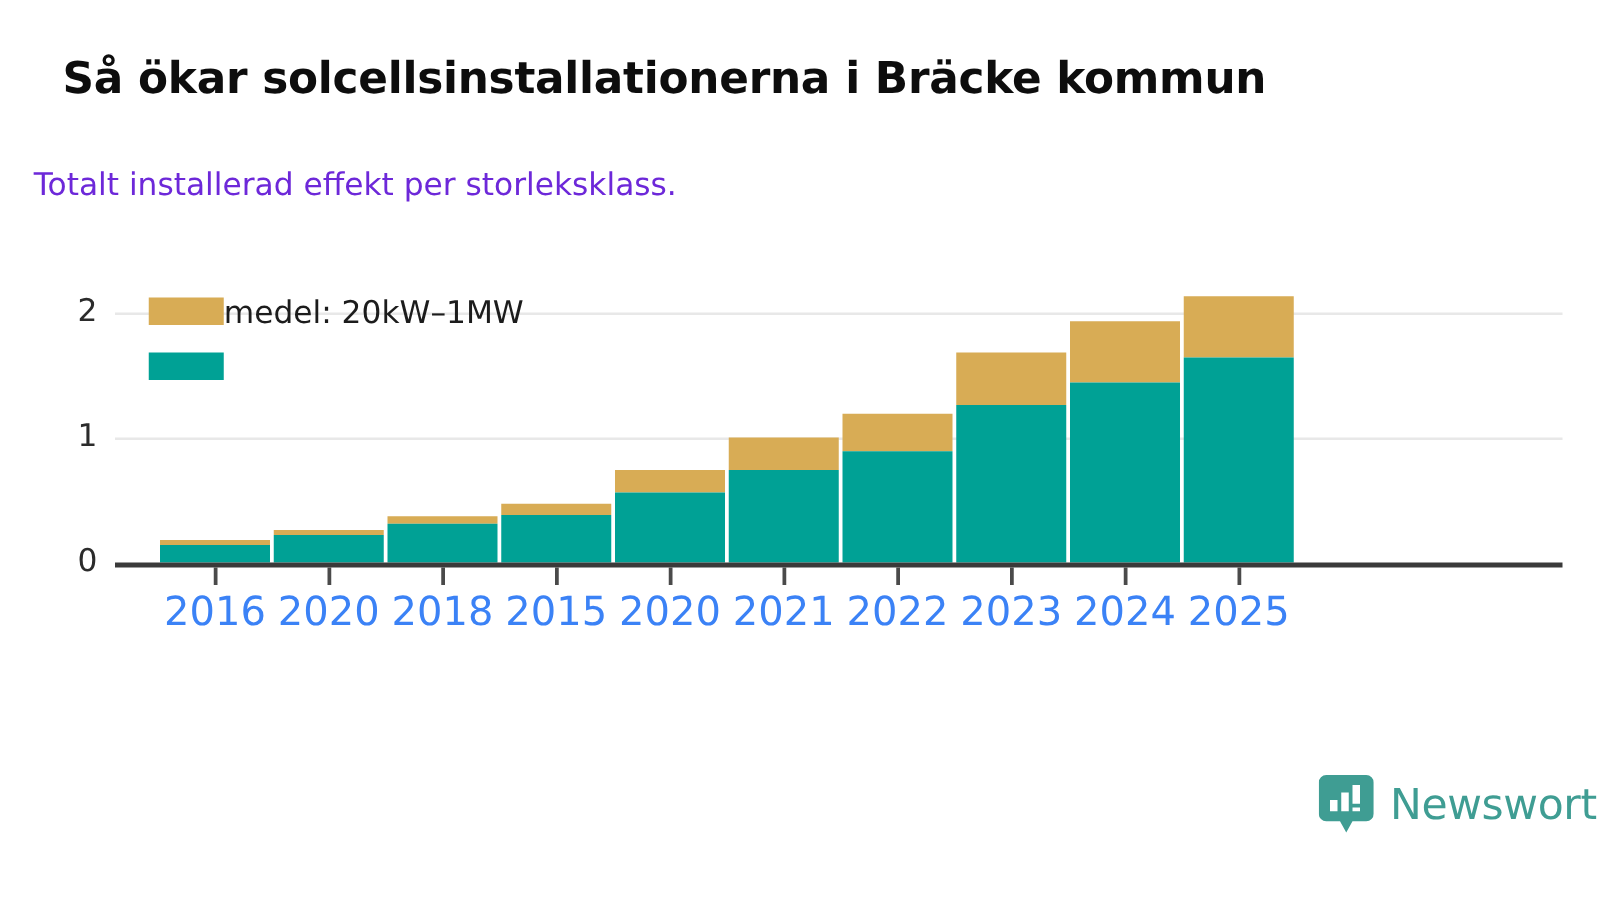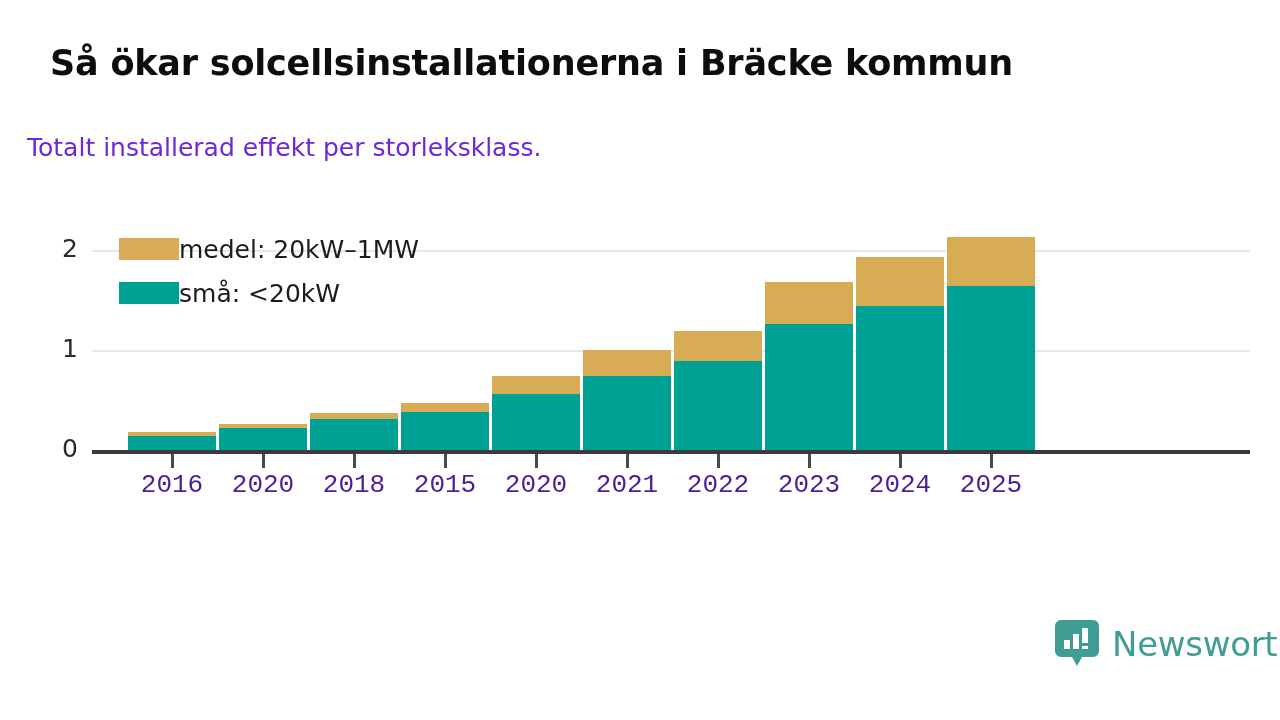--- a/index.html
+++ b/index.html
@@ -92,24 +92,23 @@
     height: 14px;
     background: #4a4a4a;
     top: 454px;
   }
 
   .xtick-label {
     position: absolute;
     top: 470px;
     width: 110px;
     text-align: center;
-    font-size: 26px;
-    color: #4c1d95;
+    font-size: 32px;
+    color: #3b82f6;
     line-height: 1.2;
-    font-family: Liberation Mono, monospace;
   }
 
   .bar-group { position: absolute; }
 
   .bar-seg { position: absolute; width: 100%; left: 0; }
   .bar-seg.medel { background: #d8ac55; }
   .bar-seg.sma   { background: #00a195; }
 
   
   #legend {
@@ -256,21 +255,20 @@
         <div class="xtick-label" style="left: 936px;">2025</div>
       </div>
 
     <div id="legend">
         <div class="legend-row">
           <span class="legend-swatch medel" style="background: rgb(216, 172, 85);"></span>
           <span class="legend-label">medel: 20kW–1MW</span>
         </div>
         <div class="legend-row">
           <span class="legend-swatch sma" style="background: rgb(0, 161, 149);"></span>
-          <span class="legend-label">små: &lt;20kW</span>
         </div>
       </div>
   </div>
 
 
   <div id="brand">
     <span id="brand-icon">
       <svg width="44" height="48" viewBox="0 0 44 48" xmlns="http://www.w3.org/2000/svg">
         <path d="M6 0 H38 A6 6 0 0 1 44 6 V31 A6 6 0 0 1 38 37 H27 L22 46 L17 37 H6 A6 6 0 0 1 0 31 V6 A6 6 0 0 1 6 0 Z" fill="#3f9d93"></path>
         <rect x="9" y="20" width="6" height="9" fill="#ffffff"></rect>

